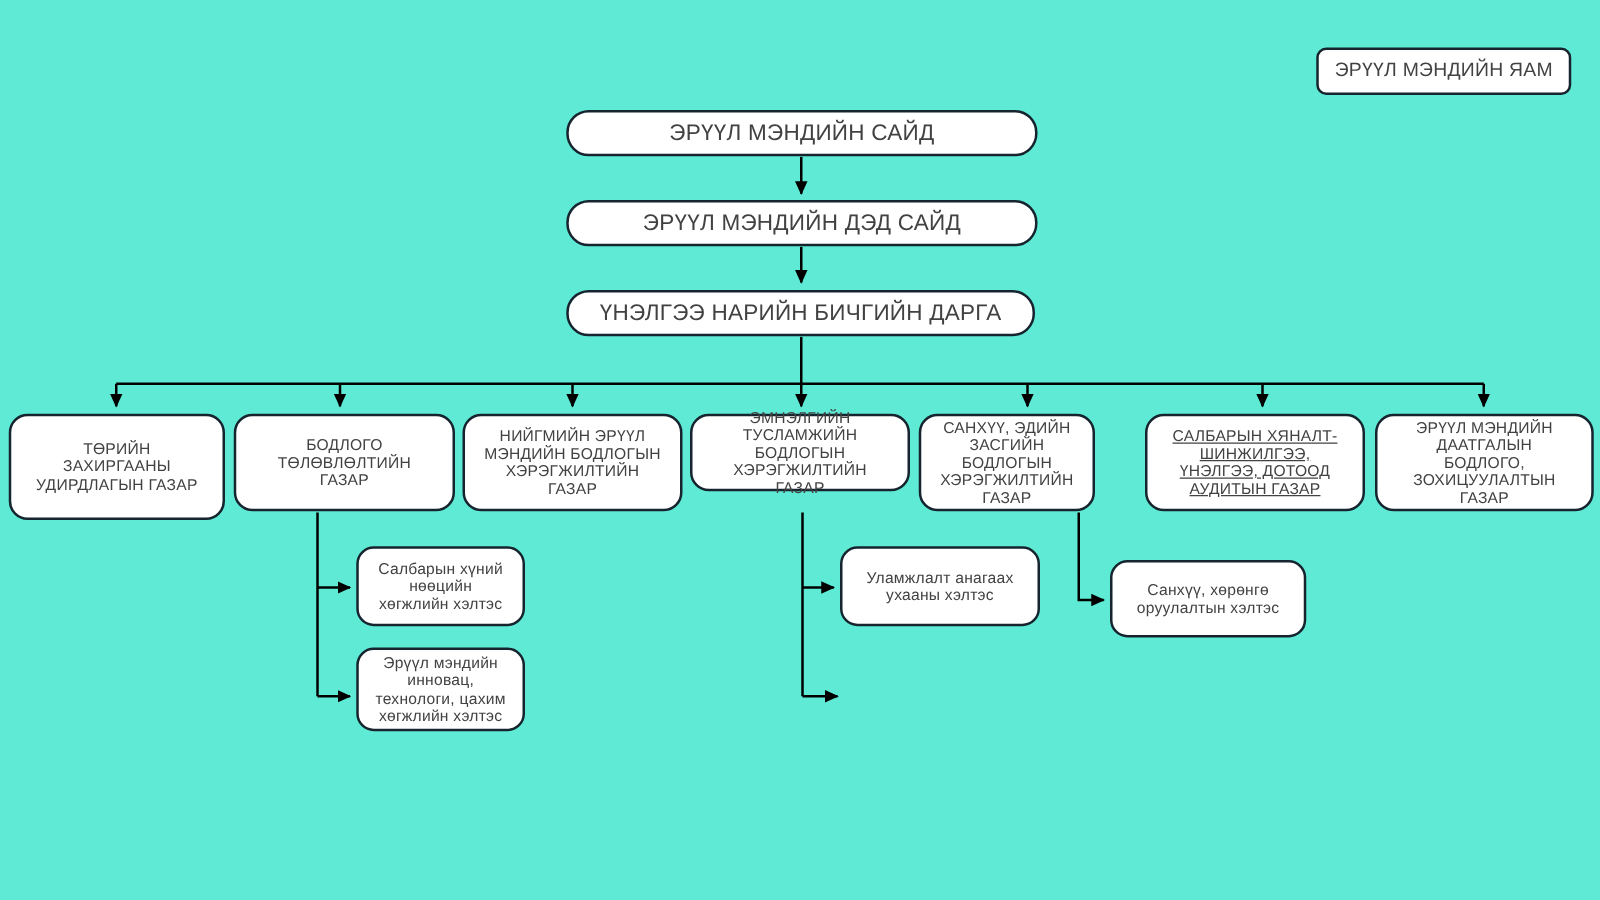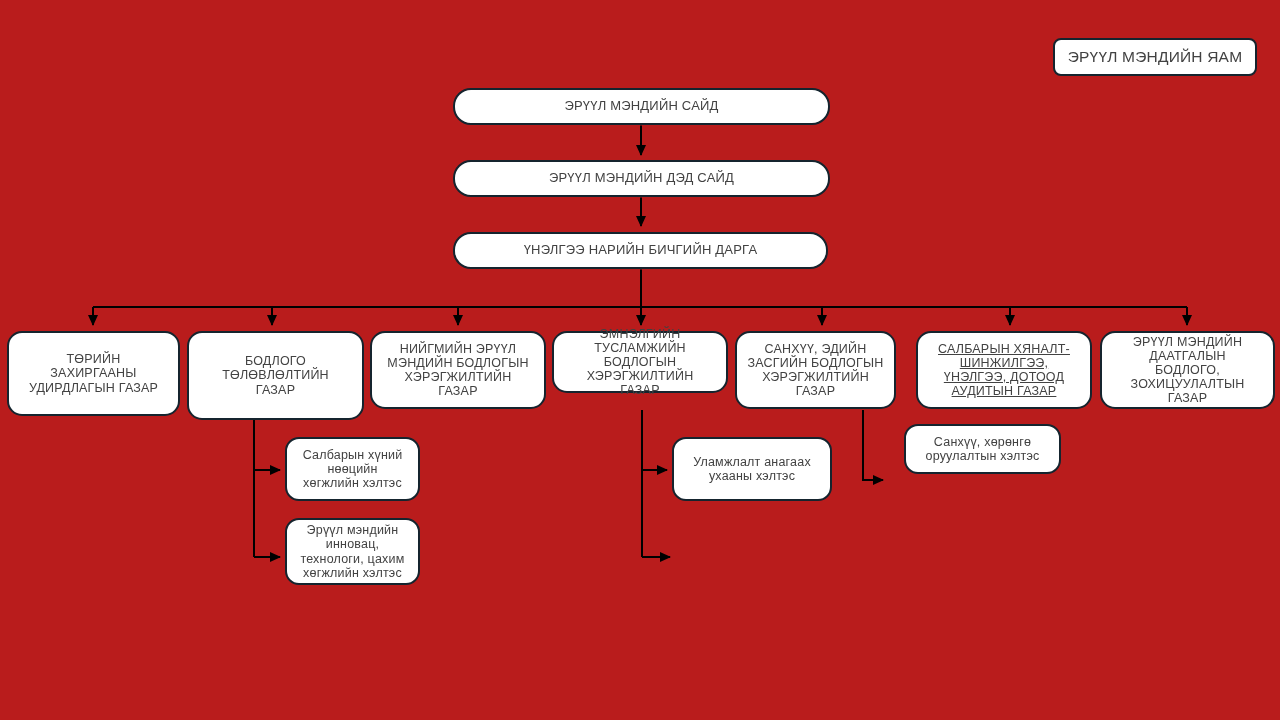--- a/index.html
+++ b/index.html
@@ -3,21 +3,21 @@
 <meta charset="utf-8">
 <style>
   * { margin: 0; padding: 0; box-sizing: border-box; }
   html, body { width: 1280px; height: 720px; background: #ffffff; overflow: hidden; }
   body { font-family: "Liberation Sans", sans-serif; }
 
   .canvas {
     position: relative;
     width: 1280px;
     height: 720px;
-    background: #b91c1c;
+    background: #5eead4;
   }
 
   .connectors {
     position: absolute;
     left: 0; top: 0;
     width: 1280px; height: 720px;
     pointer-events: none;
   }
 
   .node {
@@ -35,21 +35,21 @@
   }
 
   .node.ministry {
     border-radius: 8px;
     font-size: 15.5px;
     line-height: 1.1;
   }
 
   .node.chain {
     border-radius: 18px;
-    font-size: 13px;
+    font-size: 18px;
     line-height: 1.1;
   }
 
   .node.dept {
     border-radius: 15px;
     font-size: 12.5px;
     line-height: 1.13;
     padding: 2px 6px;
   }
 
@@ -107,36 +107,36 @@
   <div class="node chain" style="left:453px; top:88px; width:377px; height:37px;">ЭРҮҮЛ МЭНДИЙН САЙД</div>
 
   <div class="node chain" style="left:453px; top:160px; width:377px; height:37px;">ЭРҮҮЛ МЭНДИЙН ДЭД САЙД</div>
 
   <div class="node chain" style="left:453px; top:232px; width:375px; height:37px;">ҮНЭЛГЭЭ НАРИЙН БИЧГИЙН ДАРГА</div>
 
   <div class="node dept" style="left:7px; top:331px; width:173px; height:85px;">ТӨРИЙН
 ЗАХИРГААНЫ
 УДИРДЛАГЫН ГАЗАР</div>
 
-  <div class="node dept" style="left:187px; top:331px; width:177px; height:89px;">БОДЛОГО
+  <div class="node dept" style="left:187px; top:331px; width:177px; height:78px;">БОДЛОГО
 ТӨЛӨВЛӨЛТИЙН
 ГАЗАР</div>
 
   <div class="node dept" style="left:370px; top:331px; width:176px; height:78px;">НИЙГМИЙН ЭРҮҮЛ
 МЭНДИЙН БОДЛОГЫН
 ХЭРЭГЖИЛТИЙН
 ГАЗАР</div>
 
   <div class="node dept" style="left:552px; top:331px; width:176px; height:62px;">ЭМНЭЛГИЙН
 ТУСЛАМЖИЙН
 БОДЛОГЫН
 ХЭРЭГЖИЛТИЙН
 ГАЗАР</div>
 
-  <div class="node dept" style="left:735px; top:331px; width:161px; height:78px;">САНХҮҮ, ЭДИЙН
+  <div class="node dept" style="left:735px; top:331px; width:141px; height:78px;">САНХҮҮ, ЭДИЙН
 ЗАСГИЙН БОДЛОГЫН
 ХЭРЭГЖИЛТИЙН
 ГАЗАР</div>
 
   <div class="node dept" style="left:916px; top:331px; width:176px; height:78px;text-decoration:underline;">САЛБАРЫН ХЯНАЛТ-
 ШИНЖИЛГЭЭ,
 ҮНЭЛГЭЭ, ДОТООД
 АУДИТЫН ГАЗАР</div>
 
   <div class="node dept" style="left:1100px; top:331px; width:175px; height:78px;">ЭРҮҮЛ МЭНДИЙН
@@ -151,16 +151,16 @@
 
   <div class="node division" style="left:285px; top:518px; width:135px; height:67px;">Эрүүл мэндийн
 инновац,
 технологи, цахим
 хөгжлийн хэлтэс</div>
 
   <div class="node division" style="left:672px; top:437px; width:160px; height:64px;">Уламжлалт анагаах
 ухааны хэлтэс</div>
 
 
-  <div class="node division" style="left:888px; top:424px; width:157px; height:50px;margin-left:16px;">Санхүү, хөрөнгө
+  <div class="node division" style="left:888px; top:448px; width:157px; height:62px;">Санхүү, хөрөнгө
 оруулалтын хэлтэс</div>
 
 </div>
 
 </body></html>

